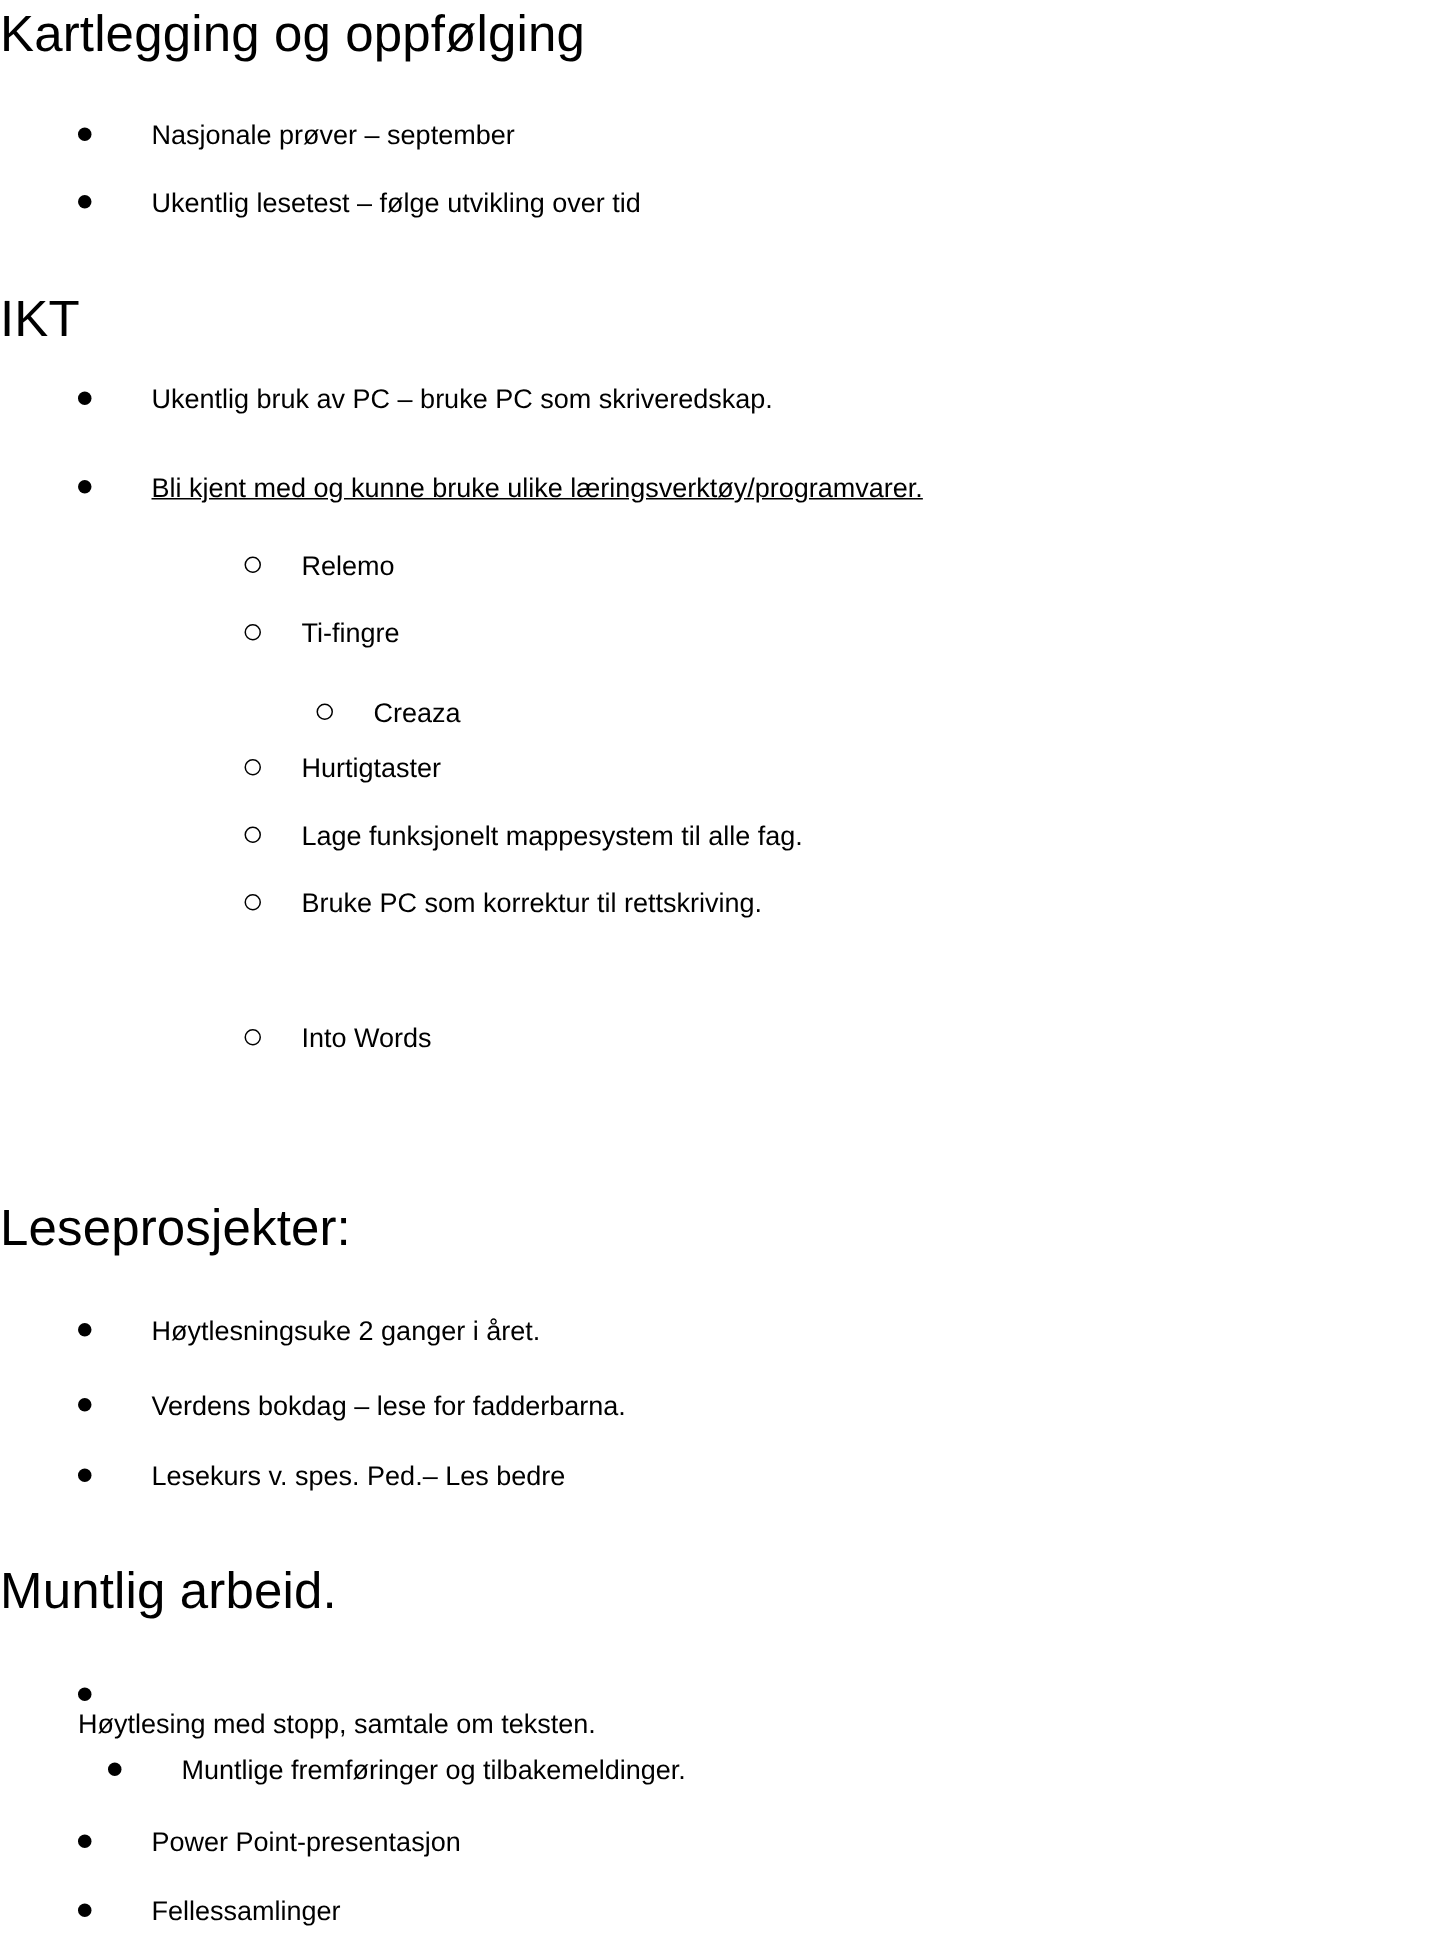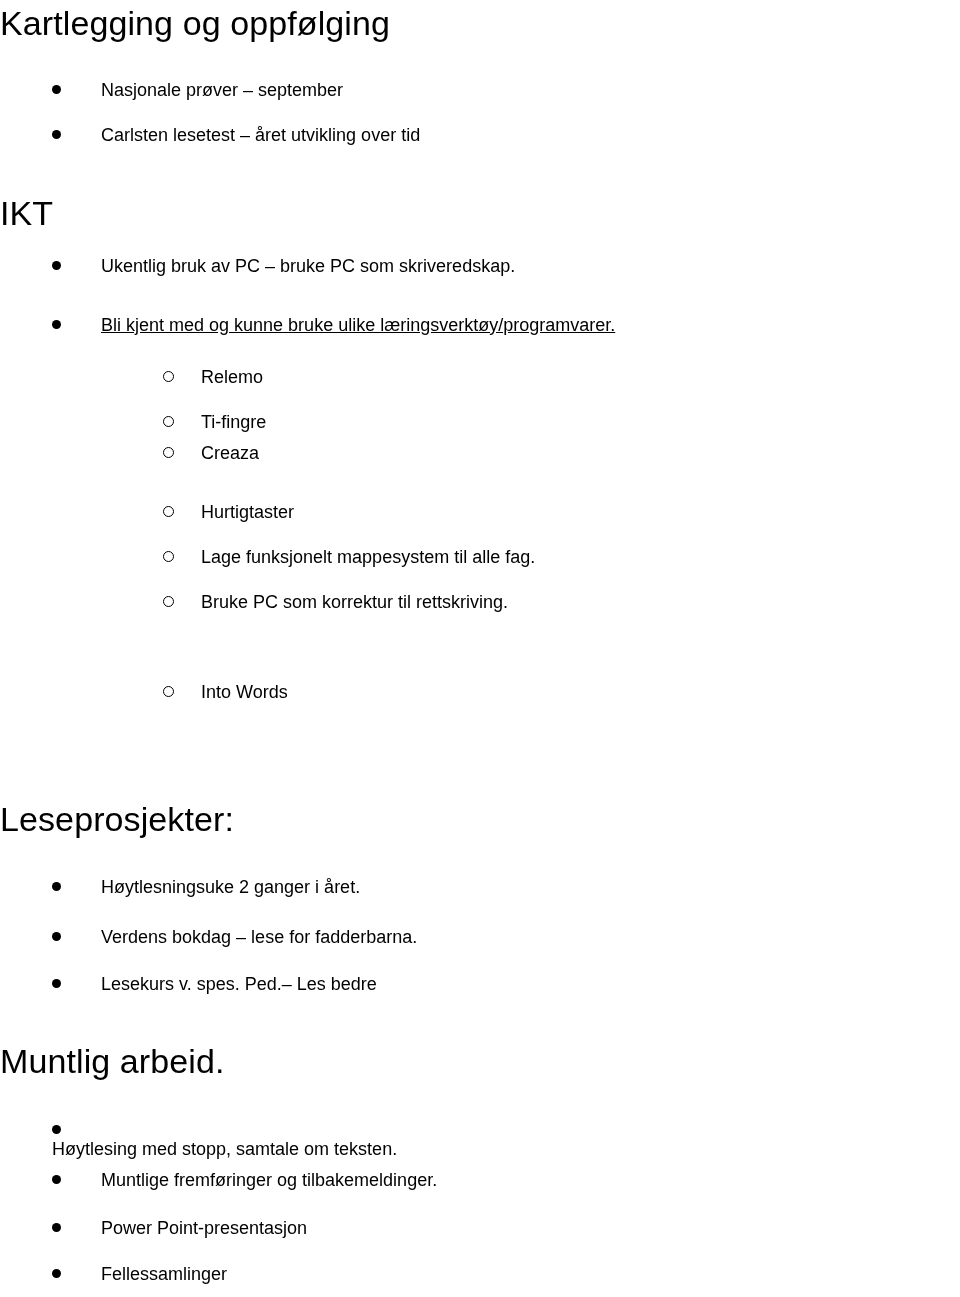--- a/index.html
+++ b/index.html
@@ -116,21 +116,21 @@
 
   <div class="para heading" style="top:6px;">Kartlegging og oppfølging</div>
 
   <div class="bullet-row" style="top:78px;">
     <span class="marker"><span class="dot"></span></span>
     <span class="txt">Nasjonale prøver – september</span>
   </div>
 
   <div class="bullet-row" style="top:123px;">
     <span class="marker"><span class="dot"></span></span>
-    <span class="txt">Carlsten lesetest – året utvikling over tid</span>
+    <span class="txt">Ukentlig lesetest – følge utvikling over tid</span>
   </div>
 
   <div class="para heading" style="top:196px;text-align:right;">IKT</div>
 
   <div class="bullet-row" style="top:254px;">
     <span class="marker"><span class="dot"></span></span>
     <span class="txt">Ukentlig bruk av PC – bruke PC som skriveredskap.</span>
   </div>
 
   <div class="bullet-row" style="top:313px;text-decoration:underline;">
@@ -141,21 +141,21 @@
   <div class="subbullet-row" style="top:368px;">
     <span class="marker"><span class="ring"></span></span>
     <span class="txt">Relemo</span>
   </div>
 
   <div class="subbullet-row" style="top:413px;">
     <span class="marker"><span class="ring"></span></span>
     <span class="txt">Ti-fingre</span>
   </div>
 
-  <div class="subbullet-row" style="top:444px;">
+  <div class="subbullet-row" style="top:466px;padding-left:48px;">
     <span class="marker"><span class="ring"></span></span>
     <span class="txt">Creaza</span>
   </div>
 
   <div class="subbullet-row" style="top:503px;">
     <span class="marker"><span class="ring"></span></span>
     <span class="txt">Hurtigtaster</span>
   </div>
 
   <div class="subbullet-row" style="top:548px;">
@@ -191,21 +191,21 @@
     <span class="txt">Lesekurs v. spes. Ped.– Les bedre</span>
   </div>
 
   <div class="para heading" style="top:1044px;">Muntlig arbeid.</div>
 
   <div class="bullet-row" style="top:1118px;flex-direction:column;">
     <span class="marker"><span class="dot"></span></span>
     <span class="txt">Høytlesing med stopp, samtale om teksten.</span>
   </div>
 
-  <div class="bullet-row" style="top:1168px;">
+  <div class="bullet-row" style="top:1168px;padding-left:20px;">
     <span class="marker"><span class="dot"></span></span>
     <span class="txt">Muntlige fremføringer og tilbakemeldinger.</span>
   </div>
 
   <div class="bullet-row" style="top:1216px;">
     <span class="marker"><span class="dot"></span></span>
     <span class="txt">Power Point-presentasjon</span>
   </div>
 
   <div class="bullet-row" style="top:1262px;">

